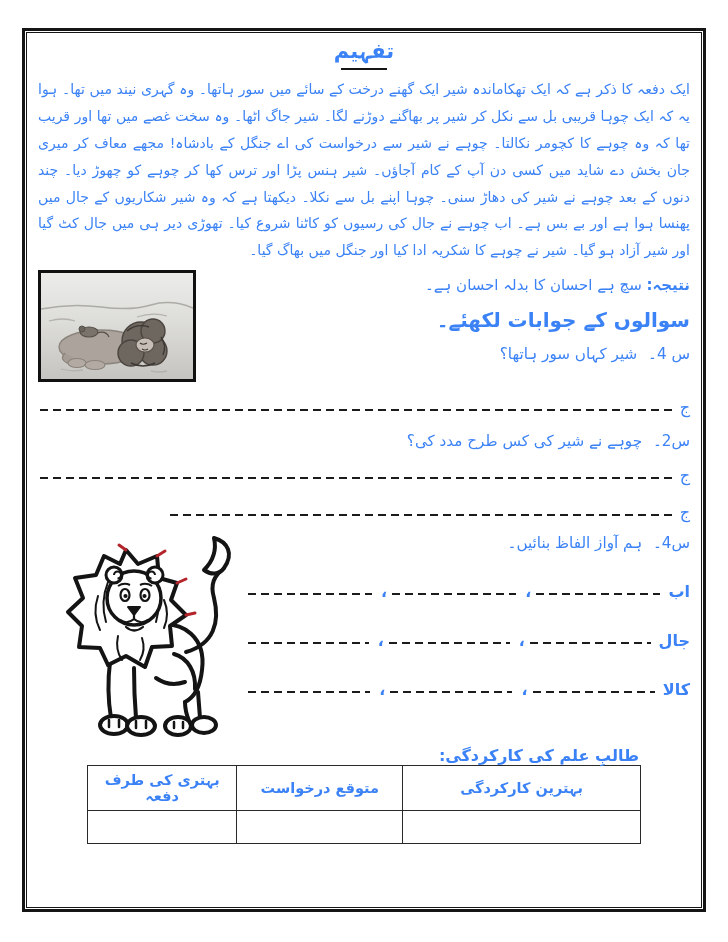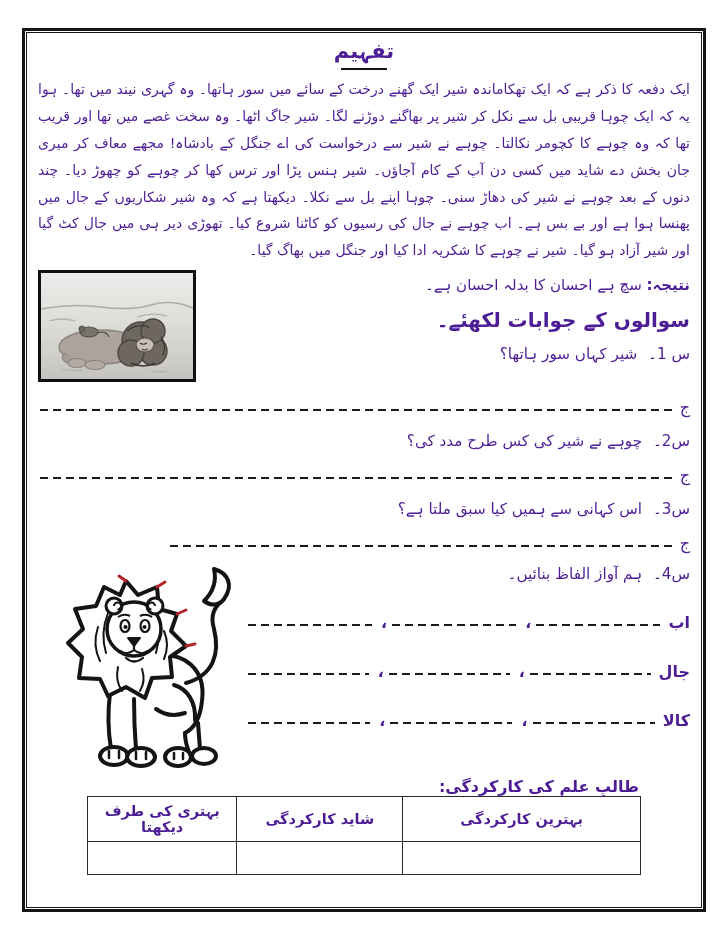--- a/index.html
+++ b/index.html
@@ -1,17 +1,17 @@
 <!DOCTYPE html>
 <html lang="ur"><head>
 <meta charset="utf-8">
 <style>
   html,body{margin:0;padding:0;background:#fff;}
   .page{position:relative;width:728px;height:942px;background:#ffffff;
-        font-family:"DejaVu Sans",sans-serif;color:#4c1d95;overflow:hidden;}
+        font-family:"DejaVu Sans",sans-serif;color:#3b82f6;overflow:hidden;}
   .frame{position:absolute;left:22px;top:28px;width:678px;height:878px;border:3px solid #151515;}
   .frame-inner{position:absolute;inset:1px;border:1px solid #151515;padding:4px 11px 6px 11px;
         display:flex;flex-direction:column;box-sizing:border-box;}
   .title-wrap{text-align:center;margin-top:2px;}
   .page-title{font-size:21px;font-weight:bold;display:inline-block;}
   .title-underline{width:46px;border-top:2px solid #151515;margin:5px auto 4px auto;height:0;}
   .story{direction:rtl;text-align:justify;font-size:14px;line-height:1.92;margin:2px 0 0 0;}
   .mid-row{display:flex;gap:14px;margin-top:6px;align-items:flex-start;min-height:112px;}
   .sketch-box{flex:none;border:3px solid #111;line-height:0;background:#ddd;}
   .mid-right{flex:1;direction:rtl;padding-top:2px;text-align:right;}
@@ -83,44 +83,40 @@
             <path d="M56,60 q9,-3 12,4" stroke="#55504a" stroke-width="1.2" fill="none"></path>
           </svg>
         </div>
         <div class="mid-right">
           <p class="moral-line">
             <span class="moral-label">نتیجہ:</span>
             <span>سچ ہے احسان کا بدلہ احسان ہے۔</span>
           </p>
           <p class="q-heading">سوالوں کے جوابات لکھئے۔</p>
           <p class="q-row">
-            <span class="q-label">س 1۔</span>
+            <span class="q-label">س 4۔</span>
             <span>شیر کہاں سور ہاتھا؟</span>
           </p>
         </div>
       </div>
 
       <div class="ans-row">
         <span class="ans-label">ج</span>
         <span class="dash"></span>
       </div>
 
       <p class="q-row">
         <span class="q-label">س2۔</span>
         <span>چوہے نے شیر کی کس طرح مدد کی؟</span>
       </p>
       <div class="ans-row">
         <span class="ans-label">ج</span>
         <span class="dash"></span>
       </div>
 
-      <p class="q-row">
-        <span class="q-label">س3۔</span>
-        <span>اس کہانی سے ہمیں کیا سبق ملتا ہے؟</span>
-      </p>
       <div class="ans-row short">
         <span class="ans-label">ج</span>
         <span class="dash"></span>
       </div>
 
       <div class="q4-zone">
         <div class="lion-box">
           <svg width="200" height="212" viewBox="0 0 200 212">
             <g fill="none" stroke="#141414" stroke-width="4" stroke-linecap="round" stroke-linejoin="round">
               <path d="M148,126 C176,118 182,96 176,72 C172,58 176,50 186,42"></path>
@@ -203,22 +199,22 @@
         <p class="perf-heading">طالبِ علم کی کارکردگی:</p>
         <table class="perf">
           <colgroup>
               <col style="width:43%">
               <col style="width:30%">
               <col style="width:27%">
             </colgroup>
           <tbody>
               <tr>
             <th>بہترین کارکردگی</th>
-            <th>شاید کارکردگی</th>
-            <th>بہتری کی طرف دیکھتا</th>
+            <th>متوقع درخواست</th>
+            <th>بہتری کی طرف دفعہ</th>
           </tr>
           <tr>
             <td></td>
             <td></td>
             <td></td>
           </tr>
         </tbody>
           </table>
       </div>
 

